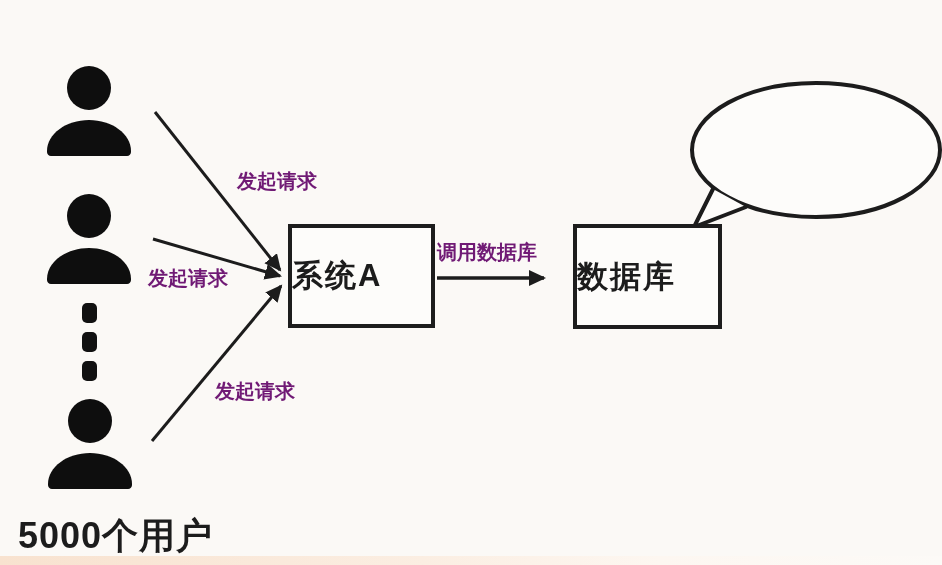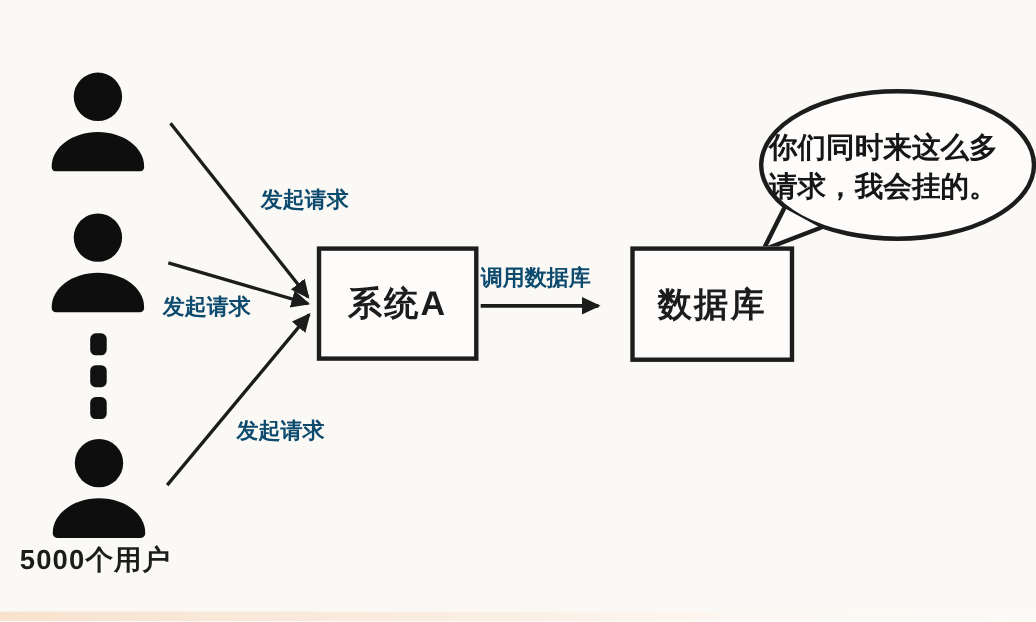--- a/index.html
+++ b/index.html
@@ -22,37 +22,37 @@
     position:absolute; left:82px; top:303px; width:15px;
     display:flex; flex-direction:column; gap:9px;
   }
   .dots .dot {
     width:15px; height:20px; border-radius:5px; background:#111;
   }
   .node {
     position:absolute;
     border:4px solid #1d1d1d;
     background:#fdfcfa;
-    display:flex; align-items:center; justify-content:center;
+    display:flex; align-items:center; 
     font-weight:bold; font-size:31px; letter-spacing:2px;
     z-index:2;
   }
   .node-system { left:288px; top:224px; width:147px; height:104px; }
   .node-db     { left:549px; top:224px; width:149px; height:105px;margin-left:24px; }
   .small-label {
     position:absolute; font-weight:bold; font-size:20px;
-    white-space:nowrap; z-index:3; color:#0c4a6e;
+    white-space:nowrap; z-index:3; color:#701a75;
   }
   .req1 { left:237px; top:168px; }
   .req2 { left:148px; top:265px; }
   .req3 { left:215px; top:378px; }
   .call-db { left:437px; top:239px; width:112px; text-align:left; }
   .users-caption {
-    position:absolute; left:18px; top:492px;
-    font-weight:bold; font-size:25px; letter-spacing:1px; z-index:3;
+    position:absolute; left:18px; top:512px;
+    font-weight:bold; font-size:36px; letter-spacing:1px; z-index:3;
   }
   .bubble-text {
     position:absolute; left:699px; top:117px; width:238px;
     font-weight:bold; font-size:26px; line-height:35px;
     white-space:nowrap; z-index:3; color:#161616;
   }
   .bottom-strip {
     position:absolute; left:0; bottom:0; width:100%; height:9px;
     background:linear-gradient(90deg,#f8e2cf 0%,#fbeee2 45%,#fdf7f1 70%,#fcfaf7 100%);
     z-index:1;
@@ -114,21 +114,17 @@
 
   <div class="node node-system">
     <span>系统A</span>
   </div>
   <div class="node node-db">
     <span>数据库</span>
   </div>
 
   <div class="small-label call-db">调用数据库</div>
 
-  <div class="bubble-text">
-    <div>你们同时来这么多</div>
-    <div>请求，我会挂的。</div>
-  </div>
 
   <div class="users-caption">5000个用户</div>
 
   <div class="bottom-strip"></div>
 </div>
 
 </body></html>

